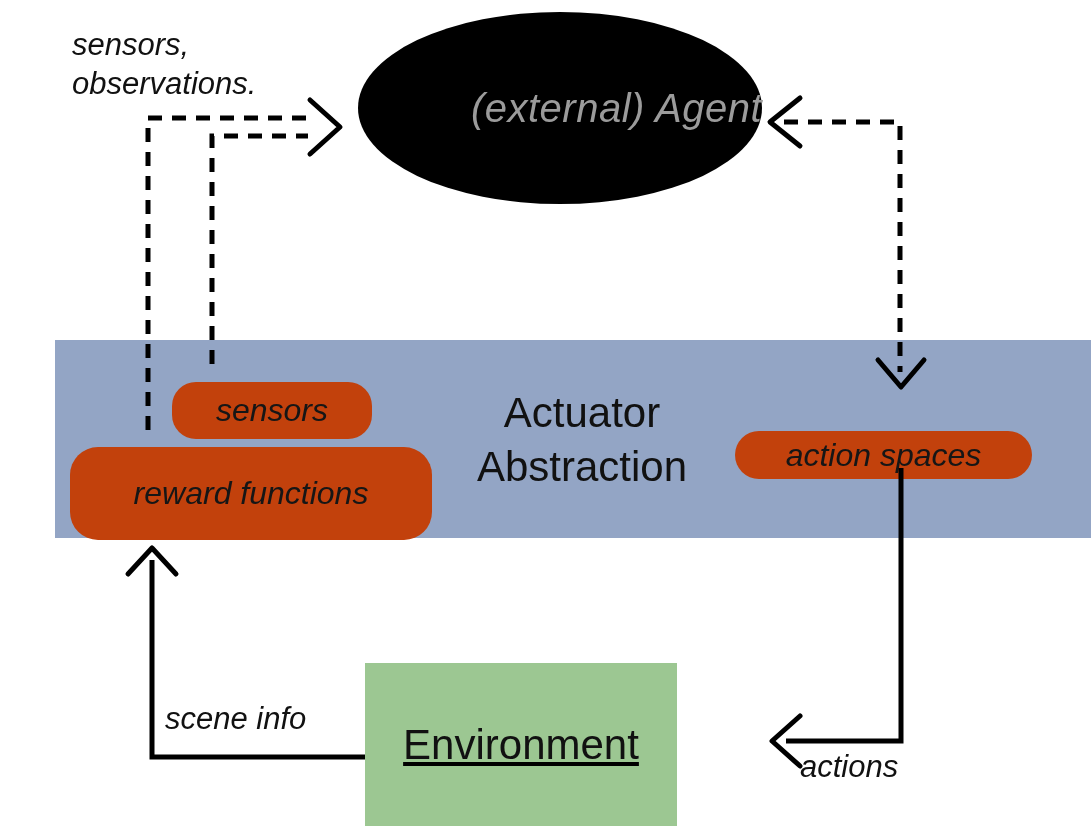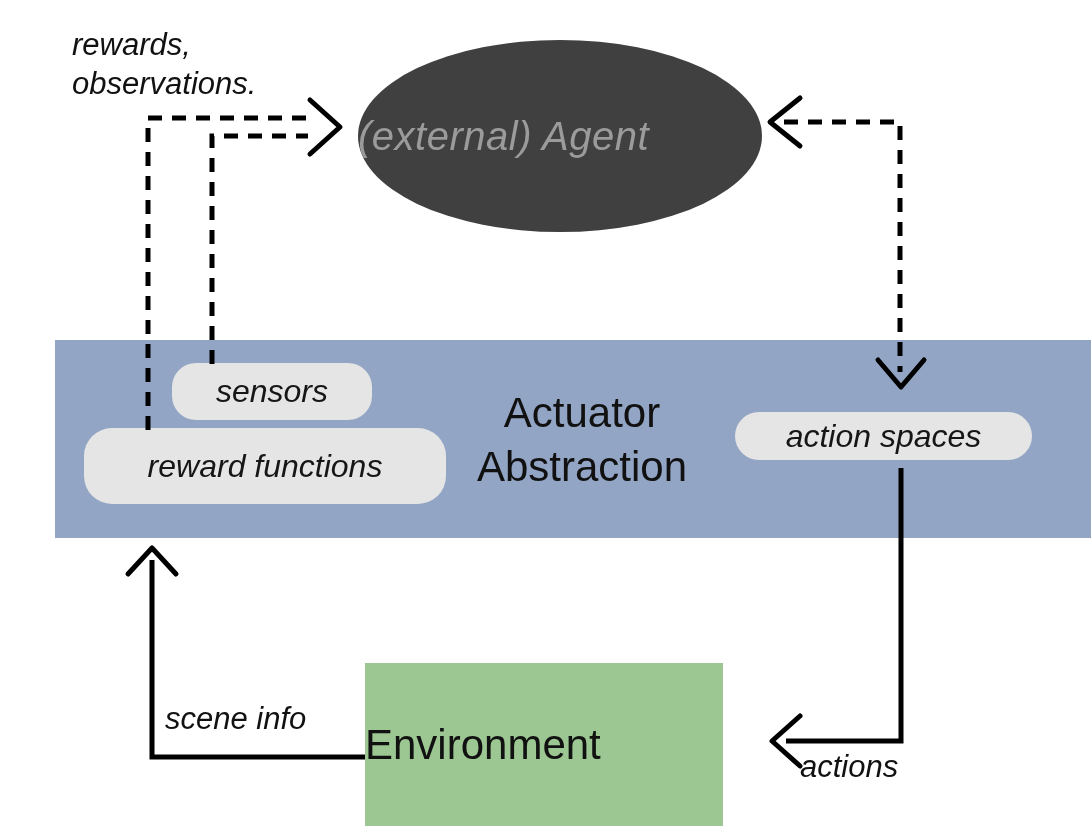--- a/index.html
+++ b/index.html
@@ -11,25 +11,25 @@
   .canvas {
     position: relative;
     width: 1091px;
     height: 836px;
     background: #ffffff;
     overflow: hidden;
   }
   
   .agent-ellipse {
     position: absolute;
-    left: 358px; top: 40px;
+    left: 358px; top: 12px;
     width: 404px; height: 192px;
-    background: #404040;
+    background: #000000;
     border-radius: 50%;
-    display: flex; align-items: center; justify-content: flex-start;
+    display: flex; align-items: center; justify-content: flex-end;
     z-index: 2;
   }
   .agent-label {
     font-size: 40px;
     font-style: italic;
     color: #9b9b9b;
     letter-spacing: 0.5px;
   }
   
   .band {
@@ -46,50 +46,52 @@
     text-align: center;
     font-size: 42px;
     line-height: 1.28;
     color: #111111;
     white-space: pre-line;
     z-index: 3;
   }
   
   .pill {
     position: absolute;
-    background: #e5e5e5;
+    background: #c2410c;
     color: #161616;
     font-style: italic;
     font-size: 32px;
     display: flex; align-items: center; justify-content: center;
     z-index: 4;
+    margin-top: 19px;
   }
   .pill-sensors {
     left: 172px; top: 363px;
     width: 200px; height: 57px;
     border-radius: 24px;
   }
   .pill-reward {
-    left: 84px; top: 428px;
-    width: 362px; height: 76px;
+    left: 70px; top: 428px;
+    width: 362px; height: 93px;
     border-radius: 28px;
   }
   .pill-actions {
     left: 735px; top: 412px;
     width: 297px; height: 48px;
     border-radius: 24px;
   }
   
   .env-box {
     position: absolute;
     left: 365px; top: 663px;
-    width: 358px; height: 163px;
+    width: 312px; height: 163px;
     background: #9cc792;
-    display: flex; align-items: center; 
+    display: flex; align-items: center; justify-content: center;
     z-index: 2;
+    text-decoration: underline;
   }
   .env-label {
     font-size: 42px;
     color: #111111;
   }
   
   .edge-label {
     position: absolute;
     font-size: 31px;
     font-style: italic;
@@ -124,21 +126,21 @@
   </div>
 
   <div class="pill pill-sensors">sensors</div>
   <div class="pill pill-reward">reward functions</div>
   <div class="pill pill-actions">action spaces</div>
 
   <div class="env-box">
     <span class="env-label">Environment</span>
   </div>
 
-  <div class="edge-label lbl-rewards">rewards,
+  <div class="edge-label lbl-rewards">sensors,
 observations.</div>
   <div class="edge-label lbl-actions">actions</div>
   <div class="edge-label lbl-scene">scene info</div>
 
   <svg class="arrows" viewBox="0 0 1091 836" xmlns="http://www.w3.org/2000/svg">
 
     <g stroke="#000000" stroke-width="5" fill="none">
       <path d="M 148 430 L 148 118 L 314 118" stroke-dasharray="14 10"></path>
     </g>
 

